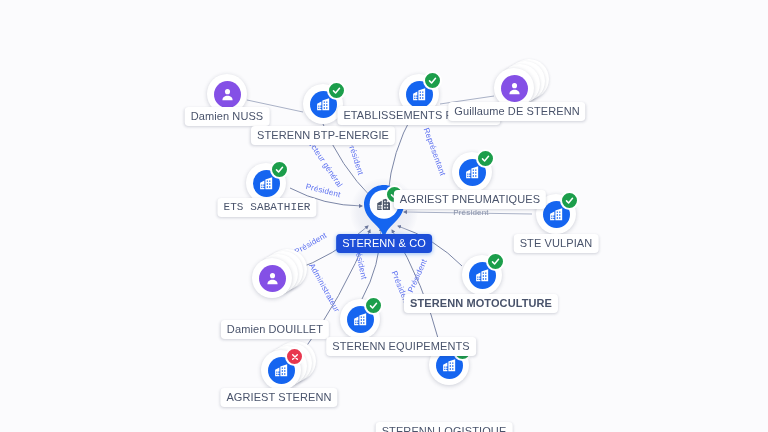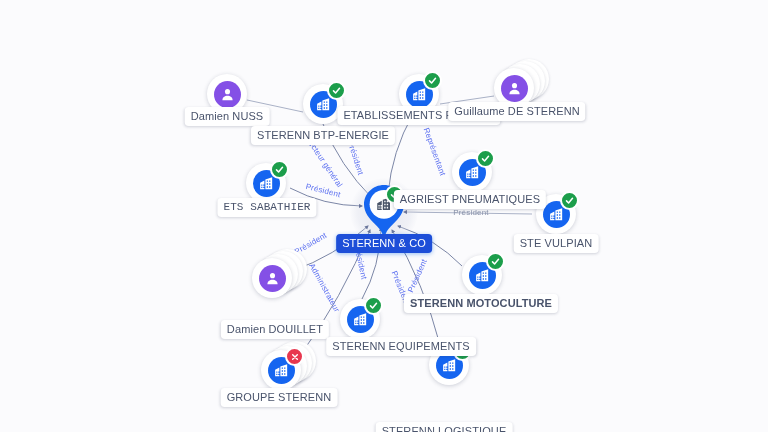--- a/index.html
+++ b/index.html
@@ -321,17 +321,17 @@
       <div class="label" style="left: 323px; top: 126px;">STERENN BTP-ENERGIE</div>
       <div class="label" style="left: 419px; top: 106px;">ETABLISSEMENTS FOURN...</div>
       <div class="label" style="left: 517px; top: 102px;">Guillaume DE STERENN</div>
       <div class="label" style="left: 267px; top: 198px; font-family: Liberation Mono, monospace;">ETS SABATHIER</div>
       <div class="label" style="left: 470px; top: 190px;">AGRIEST PNEUMATIQUES</div>
       <div class="label" style="left: 556px; top: 234px;">STE VULPIAN</div>
       <div class="label" style="left: 275px; top: 292px; margin-top: 28px;">Damien DOUILLET</div>
       <div class="label" style="left: 481px; top: 294px; font-weight: bold;">STERENN MOTOCULTURE</div>
       <div class="label" style="left: 361px; top: 337px; margin-left: 40px;">STERENN EQUIPEMENTS</div>
       <div class="label" style="left: 444px; top: 383px; margin-top: 39px;">STERENN LOGISTIQUE</div>
-      <div class="label" style="left: 279px; top: 388px;">GROUPE STERENN</div>
+      <div class="label" style="left: 279px; top: 388px;">AGRIEST STERENN</div>
       <div class="label root" style="left: 384px; top: 234px;">STERENN &amp; CO</div>
     </div>
 
 </div>
 
 </body></html>

